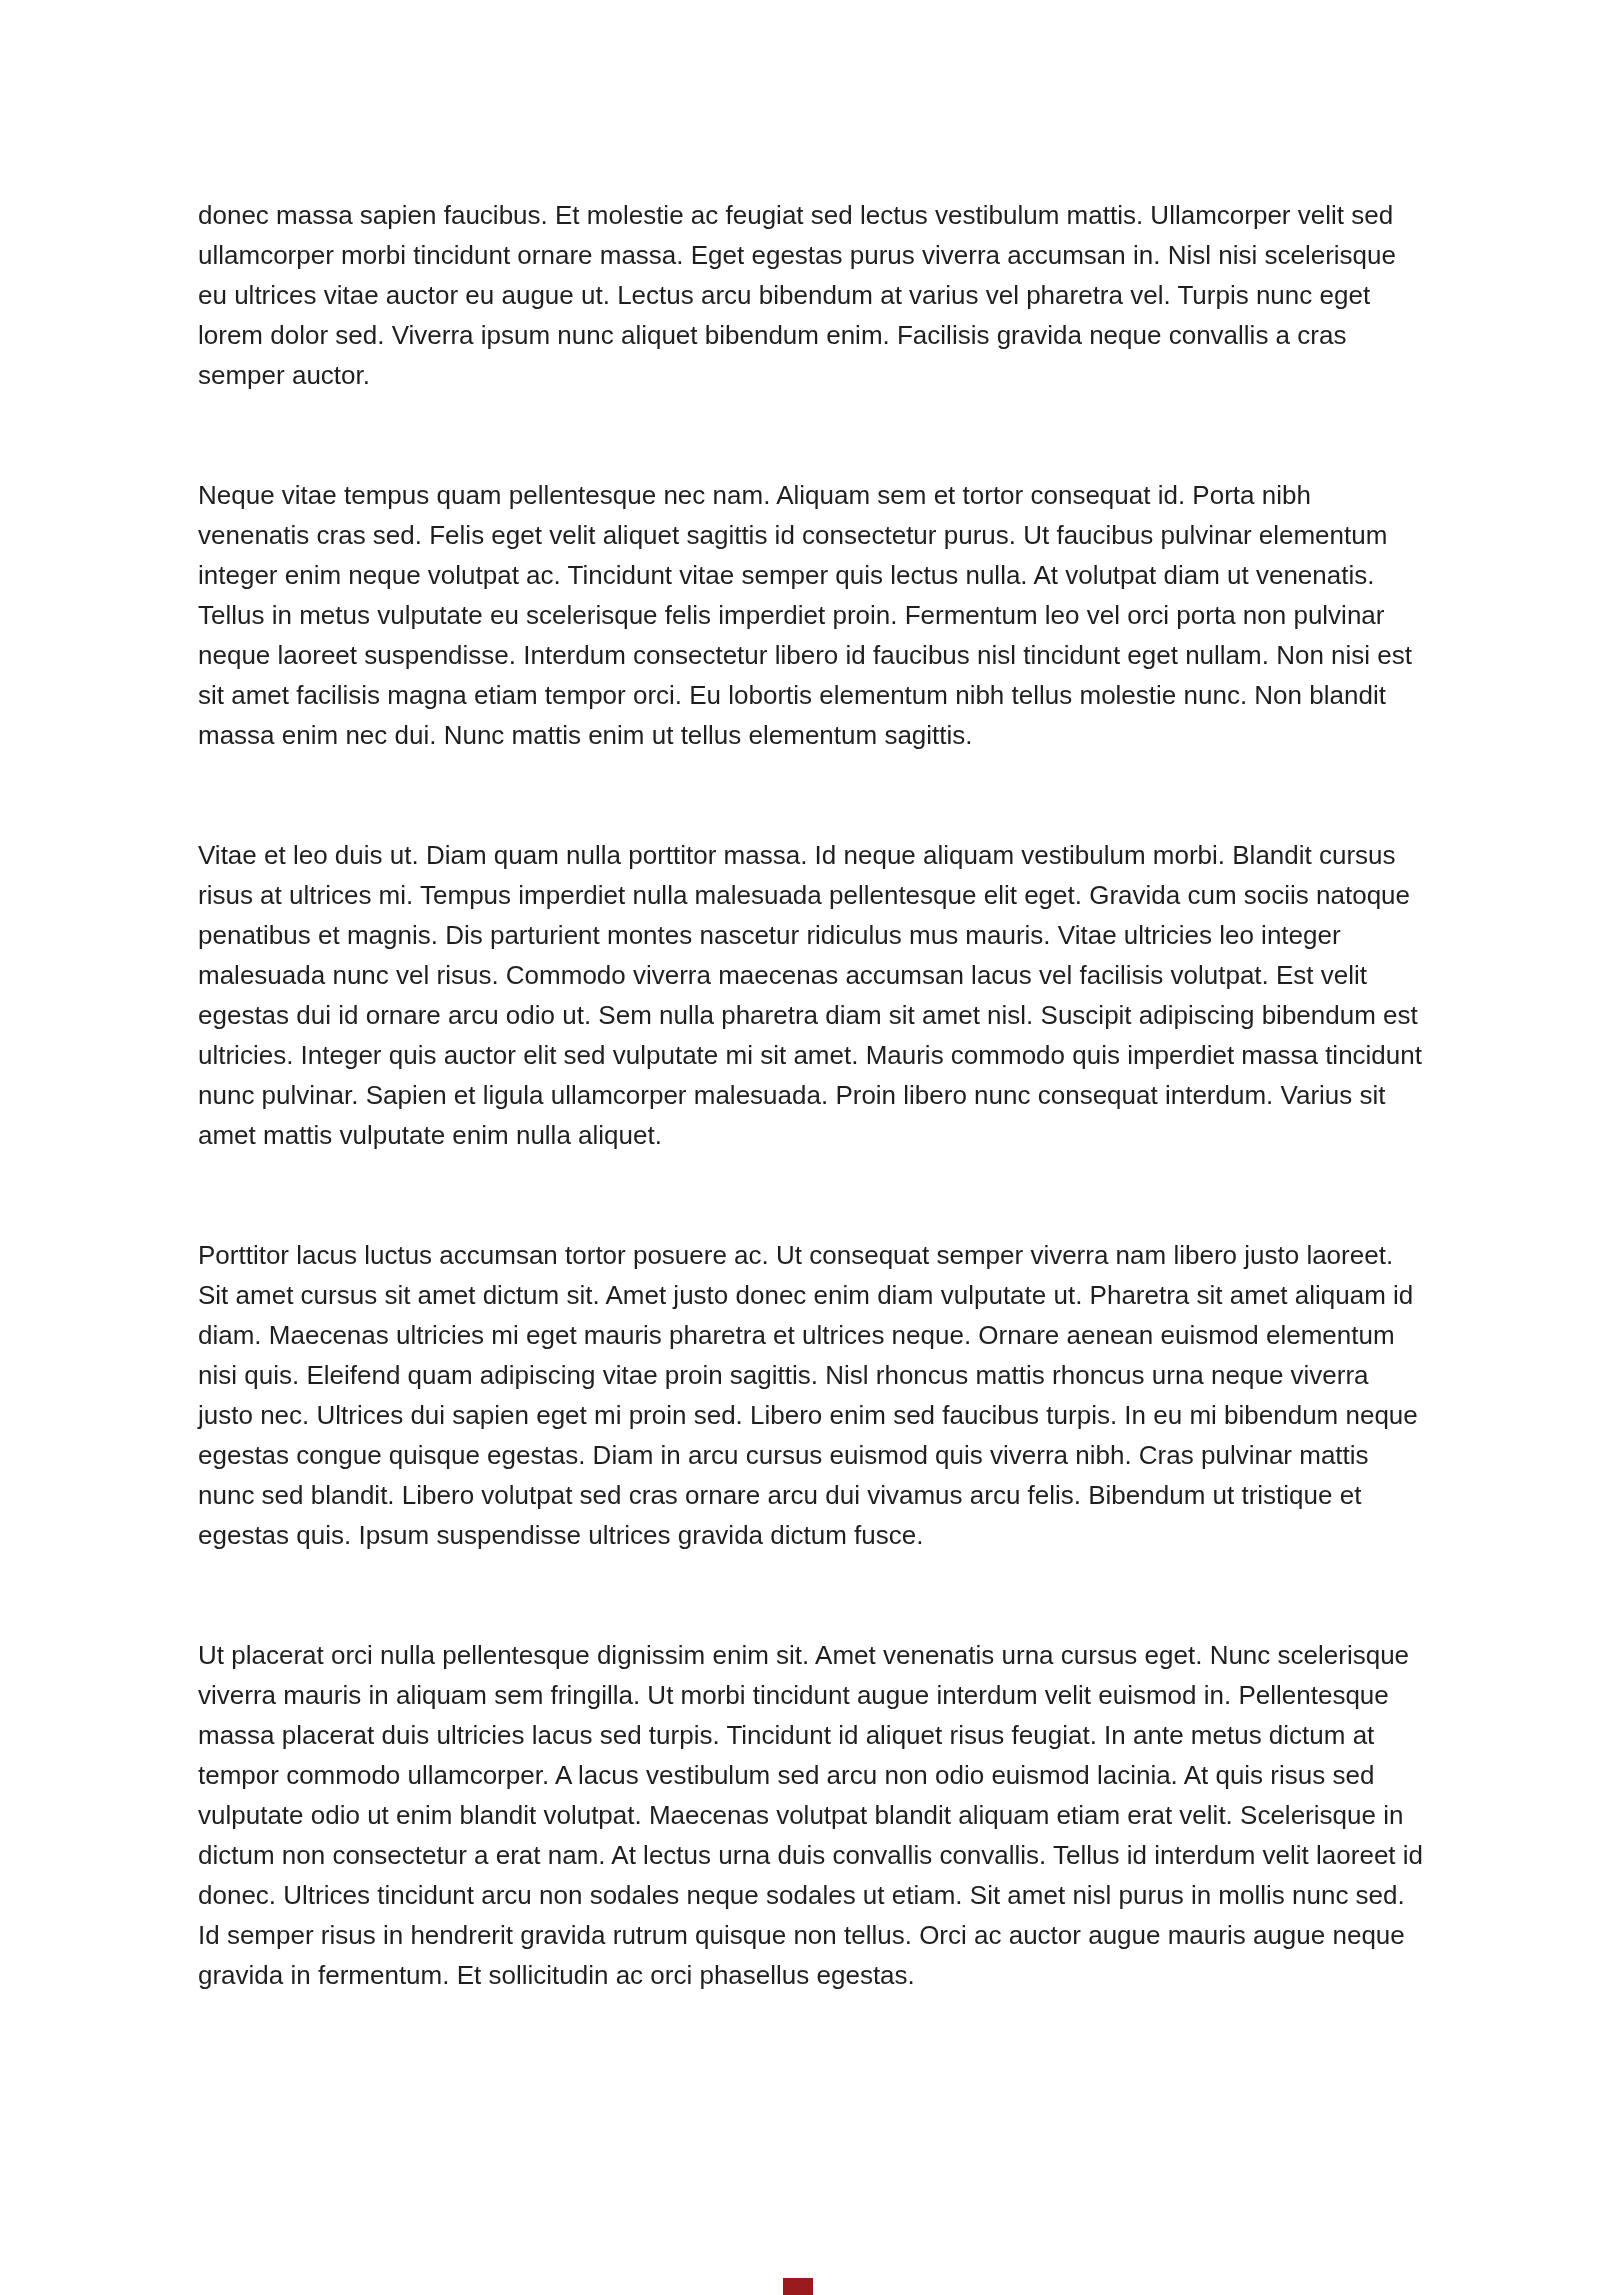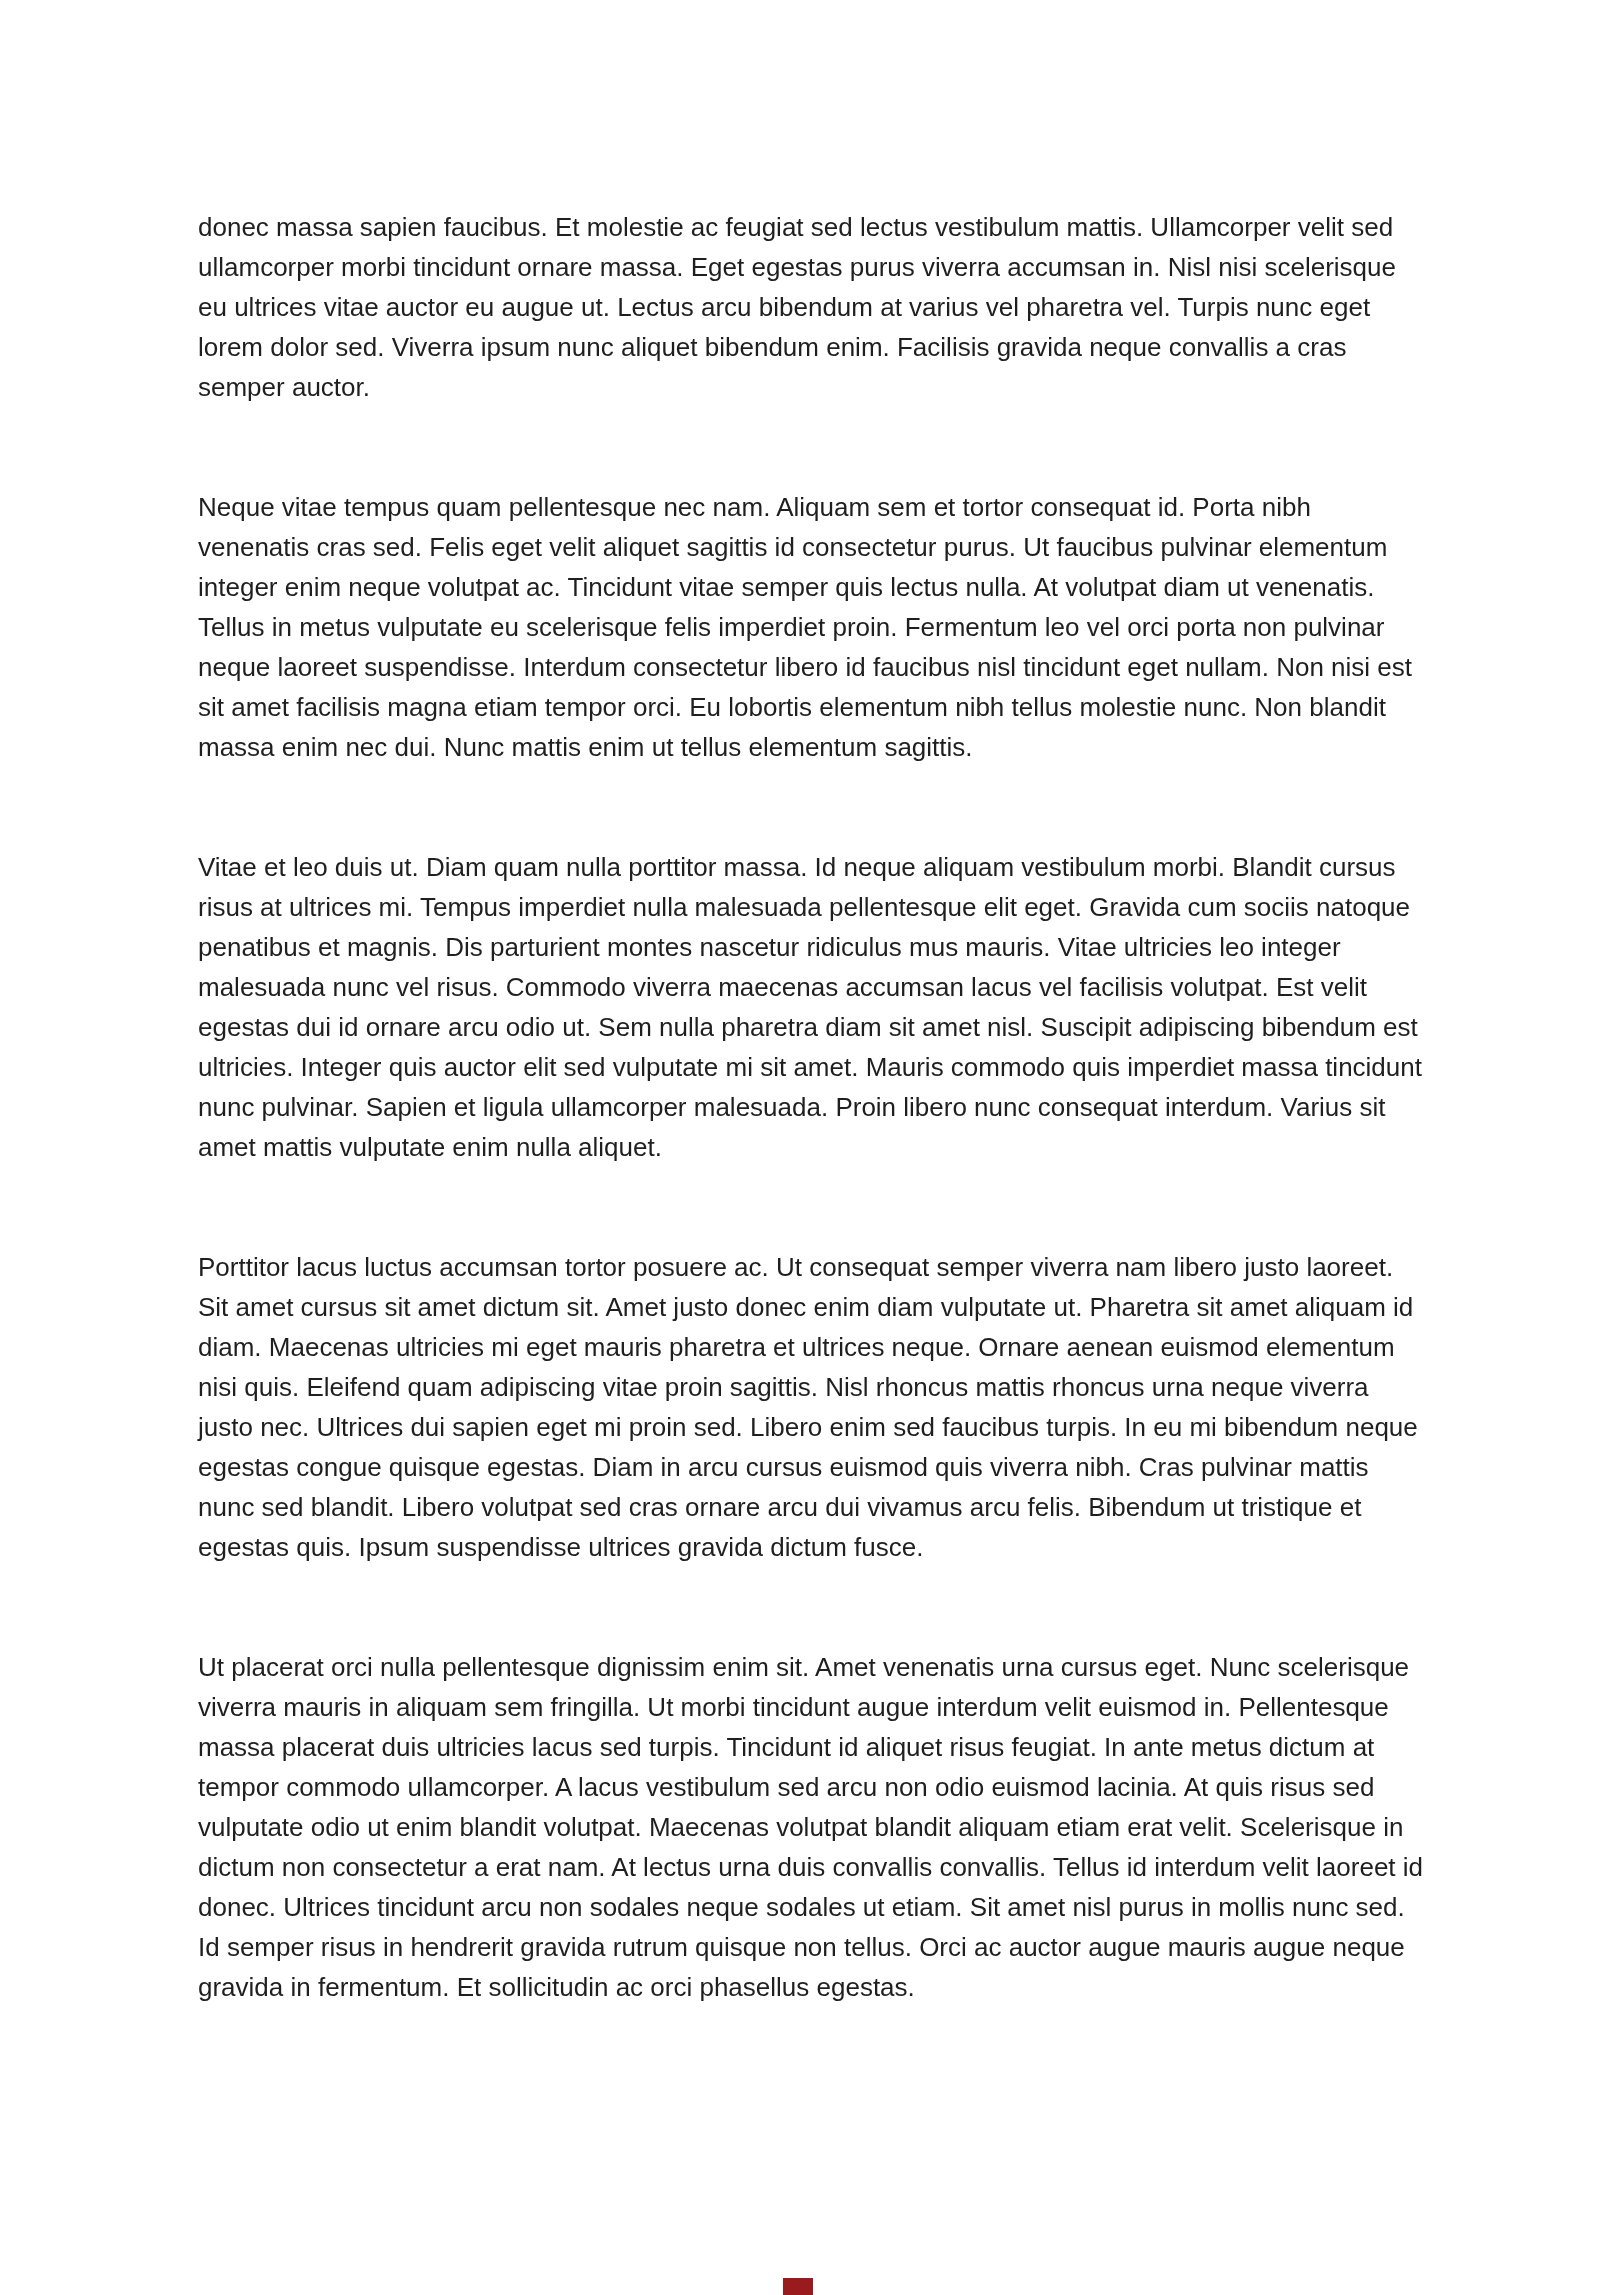--- a/index.html
+++ b/index.html
@@ -19,21 +19,21 @@
     inset: 0;
     background: #ffffff;
   }
   .content {
     position: absolute;
     left: 198px;
     top: 195px;
     width: 1230px;
   }
   .para {
-    margin: 12px 0 80px 0;
+    margin: 0 0 80px 0;
     font-size: 26px;
     line-height: 40px;
     color: #1f1f1f;
     text-align: left;
     word-spacing: normal;
   }
   .bottom-marker {
     position: absolute;
     left: 783px;
     bottom: 0;

